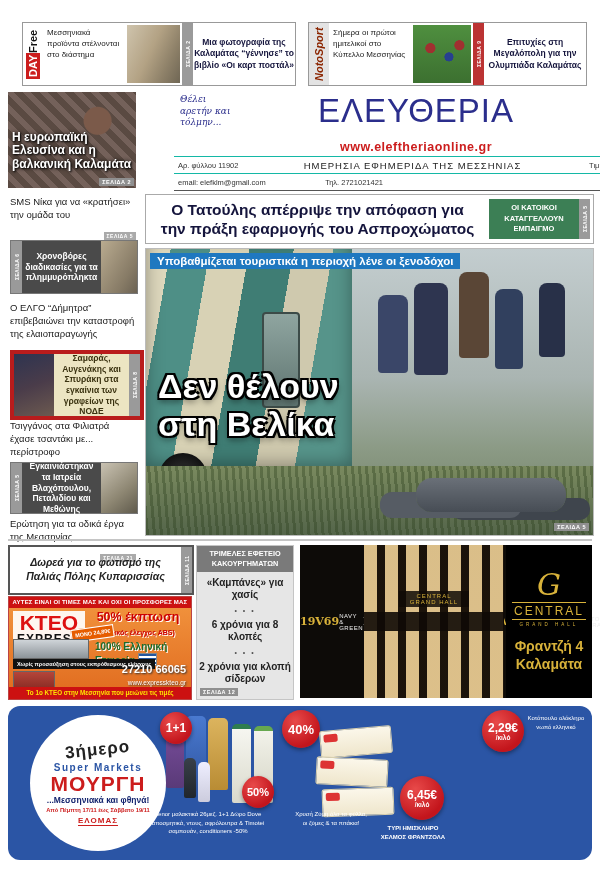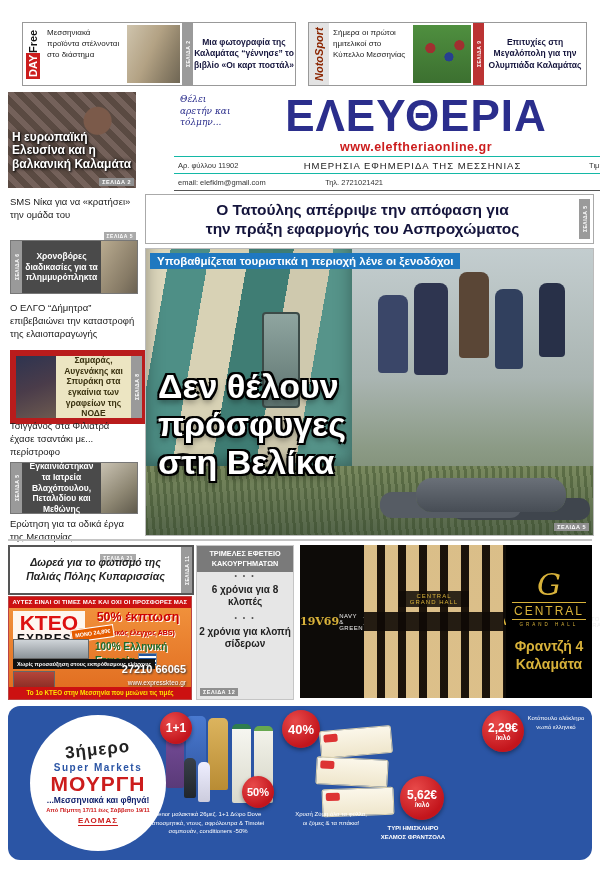--- a/index.html
+++ b/index.html
@@ -25,39 +25,39 @@
   .p-head{width:102px;font-size:8.5px;font-weight:bold;color:#14143c;display:flex;align-items:center;
           text-align:center;padding:2px 0;line-height:1.3;}
   
   .mast-photo{left:8px;top:92px;width:128px;height:96px;
       background:radial-gradient(circle at 70% 30%,#7b5a4a 12%,transparent 13%),
       repeating-linear-gradient(45deg,#5a4a42 0 6px,#74615a 6px 12px),linear-gradient(#4a4039,#2e2824);}
   .mast-title{position:absolute;left:4px;bottom:16px;color:#fff;font-weight:bold;font-size:12px;line-height:1.15;
       text-shadow:1px 1px 2px #000,0 0 4px #000;}
   .badge{background:#8f8f8f;color:#fff;font-size:5.5px;font-weight:bold;padding:1px 3px;letter-spacing:.5px;}
   .motto{font-family:"DejaVu Serif",serif;font-style:italic;color:var(--navy);font-size:9px;line-height:1.3;}
-  .logo{font-size:44px;font-weight:700;color:var(--navy);letter-spacing:1px;line-height:1;}
+  .logo{font-size:33px;font-weight:400;color:var(--navy);letter-spacing:1px;line-height:1;}
   .site{color:var(--red);font-weight:bold;font-size:12.5px;letter-spacing:.5px;}
   .inforow{display:flex;border-top:1px solid #14b8a6;align-items:center;height:16px;margin-left:26px;}
   .inforow>div{padding:0 4px;}
   .cell-l{width:115px;font-size:7.5px;color:#333;}
   .cell-c{flex:1;text-align:center;font-size:9.5px;color:#222;letter-spacing:1px;}
   .cell-c.bold{font-weight:bold;letter-spacing:.5px;}
   .cell-r{width:82px;text-align:right;font-size:7.5px;color:#333;}
   
   .sb{left:10px;width:126px;}
   .sb-title{font-size:9.5px;color:#1a1a1a;line-height:1.35;}
   .sb-page{text-align:right;margin-top:2px;}
   .sb-page .badge{font-size:5px;background:#aaa;}
   .sb-photobox{display:flex;border:1px solid #777;}
   .sb-dark{background:#4a4a4a;}
   .sb-box-title{flex:1;color:#fff;font-weight:bold;font-size:8.5px;text-align:center;
       display:flex;align-items:center;justify-content:center;padding:3px 2px;line-height:1.25;}
   .sb-photo{width:36px;background:linear-gradient(120deg,#b9ab90,#877b66 70%,#6b6253);}
-  .sb-yellow{background:#ece5c2;border:6px solid #b91c1c;}
+  .sb-yellow{background:#ece5c2;border:4px solid #b91c1c;}
   .sb-yellow .sb-box-title{color:#3a3210;}
   .sb-photo2{width:40px;background:linear-gradient(160deg,#2e3450,#4a3c4a 50%,#6c5a50);}
   
   .hlbox{left:145px;top:194px;width:447px;height:48px;border:1px solid #aaa;display:flex;align-items:center;}
   .hl-text{flex:1;text-align:center;font-weight:bold;font-size:15.5px;color:#14143c;line-height:1.25;}
   .green-box{width:84px;height:40px;background:var(--green);color:#fff;font-weight:bold;font-size:7.5px;
       display:flex;align-items:center;justify-content:center;text-align:center;line-height:1.4;padding:0 3px;}
   .green-vtag{height:40px;margin-right:3px;}
   .mainphoto{left:145px;top:248px;width:447px;height:286px;border:1px solid #bbb;overflow:hidden;
       background:linear-gradient(#c3cdcf 0%,#aab5b2 45%,#8b9a85 70%,#6d7c5f 100%);}
@@ -225,38 +225,38 @@
   <div class="abs sb" style="top:518px;">
     <div class="sb-title">Ερώτηση για τα οδικά έργα της Μεσσηνίας</div>
     <div class="sb-page"><span class="badge">ΣΕΛΙΔΑ 21</span></div>
   </div>
 
   <div class="abs hlbox">
     <div class="hl-text">
       <span>Ο Τατούλης απέρριψε την απόφαση για</span><br>
       <span>την πράξη εφαρμογής του Ασπροχώματος</span>
     </div>
+    <div class="green-box">ΟΙ ΚΑΤΟΙΚΟΙ ΚΑΤΑΓΓΕΛΛΟΥΝ ΕΜΠΑΙΓΜΟ</div>
     <div class="vtag green-vtag">ΣΕΛΙΔΑ 5</div>
   </div>
 
   <div class="abs mainphoto">
     <div class="bus"></div>
     <div class="bus-door"></div>
     <div class="wheel"></div>
     <div class="grass"></div>
     <div class="fig" style="left:52%;top:16%;width:30px;height:78px;background:#3a4668;"></div>
     <div class="fig" style="left:60%;top:12%;width:34px;height:92px;background:#2e3550;"></div>
     <div class="fig" style="left:70%;top:8%;width:30px;height:86px;background:#5a4636;"></div>
     <div class="fig" style="left:78%;top:14%;width:28px;height:80px;background:#31405e;"></div>
     <div class="fig" style="left:88%;top:12%;width:26px;height:74px;background:#283048;"></div>
     <div class="bags"></div>
     <div class="kicker">Υποβαθμίζεται τουριστικά η περιοχή λένε οι ξενοδόχοι</div>
     <div class="photo-hl">
       <div>Δεν θέλουν</div>
-      <div>πρόσφυγες</div>
       <div>στη Βελίκα</div>
     </div>
     <div class="badge photo-badge">ΣΕΛΙΔΑ 5</div>
   </div>
 
   <div class="abs rule"></div>
 
   <div class="abs donation">
     <div class="don-text">Δωρεά για το φωτισμό της Παλιάς Πόλης Κυπαρισσίας</div>
     <div class="vtag">ΣΕΛΙΔΑ 11</div>
@@ -281,20 +281,21 @@
     <div class="kteo-banner">Χωρίς προσαύξηση στους εκπρόθεσμους ελέγχους</div>
     <div class="kteo-phone">
       <span>27210 66065</span><br>
       <span class="kteo-site">www.expresskteo.gr</span>
     </div>
     <div class="kteo-bottom">Το 1ο ΚΤΕΟ στην Μεσσηνία που μειώνει τις τιμές</div>
   </div>
 
   <div class="abs court">
     <div class="court-h">ΤΡΙΜΕΛΕΣ ΕΦΕΤΕΙΟ ΚΑΚΟΥΡΓΗΜΑΤΩΝ</div>
+    <div class="court-item">«Καμπάνες» για χασίς</div>
     <div class="court-dots">• • •</div>
     <div class="court-item">6 χρόνια για 8 κλοπές</div>
     <div class="court-dots">• • •</div>
     <div class="court-item">2 χρόνια για κλοπή σίδερων</div>
     <div class="badge court-badge">ΣΕΛΙΔΑ 12</div>
   </div>
 
   <div class="abs central">
     <div class="brands">
       <div class="b-v69">19V69</div>
@@ -353,21 +354,21 @@
 
     <div class="pastrybox" style="left:312px;top:22px;transform:rotate(-5deg);"></div>
     <div class="pastrybox" style="left:308px;top:52px;transform:rotate(3deg);"></div>
     <div class="pastrybox" style="left:314px;top:82px;transform:rotate(-2deg);"></div>
 
     <div class="rbadge" style="left:474px;top:4px;width:42px;height:42px;font-size:12px;">
       <span>2,29€</span>
         <span class="sub">/κιλό</span>
     </div>
     <div class="rbadge" style="left:392px;top:70px;width:44px;height:44px;font-size:12px;">
-      <span>5,62€</span>
+      <span>6,45€</span>
         <span class="sub">/κιλό</span>
     </div>
 
     <div class="cap" style="left:140px;top:104px;width:120px;">Lenor μαλακτικά 26μεζ. 1+1 Δώρο Dove αποσμητικά, ντους, αφρόλουτρα &amp; Timotei σαμπουάν, conditioners -50%</div>
     <div class="cap" style="left:284px;top:104px;width:78px;">Χρυσή Ζύμη όλα τα φύλλα, οι ζύμες &amp; τα πιτάκια!</div>
     <div class="cap" style="left:372px;top:118px;width:66px;font-weight:bold;">ΤΥΡΙ ΗΜΙΣΚΛΗΡΟ ΧΕΛΜΟΣ ΦΡΑΝΤΖΟΛΑ</div>
     <div class="cap" style="left:518px;top:8px;width:60px;">Κοτόπουλο ολόκληρο νωπό ελληνικό</div>
   </div>
 
 </div>

